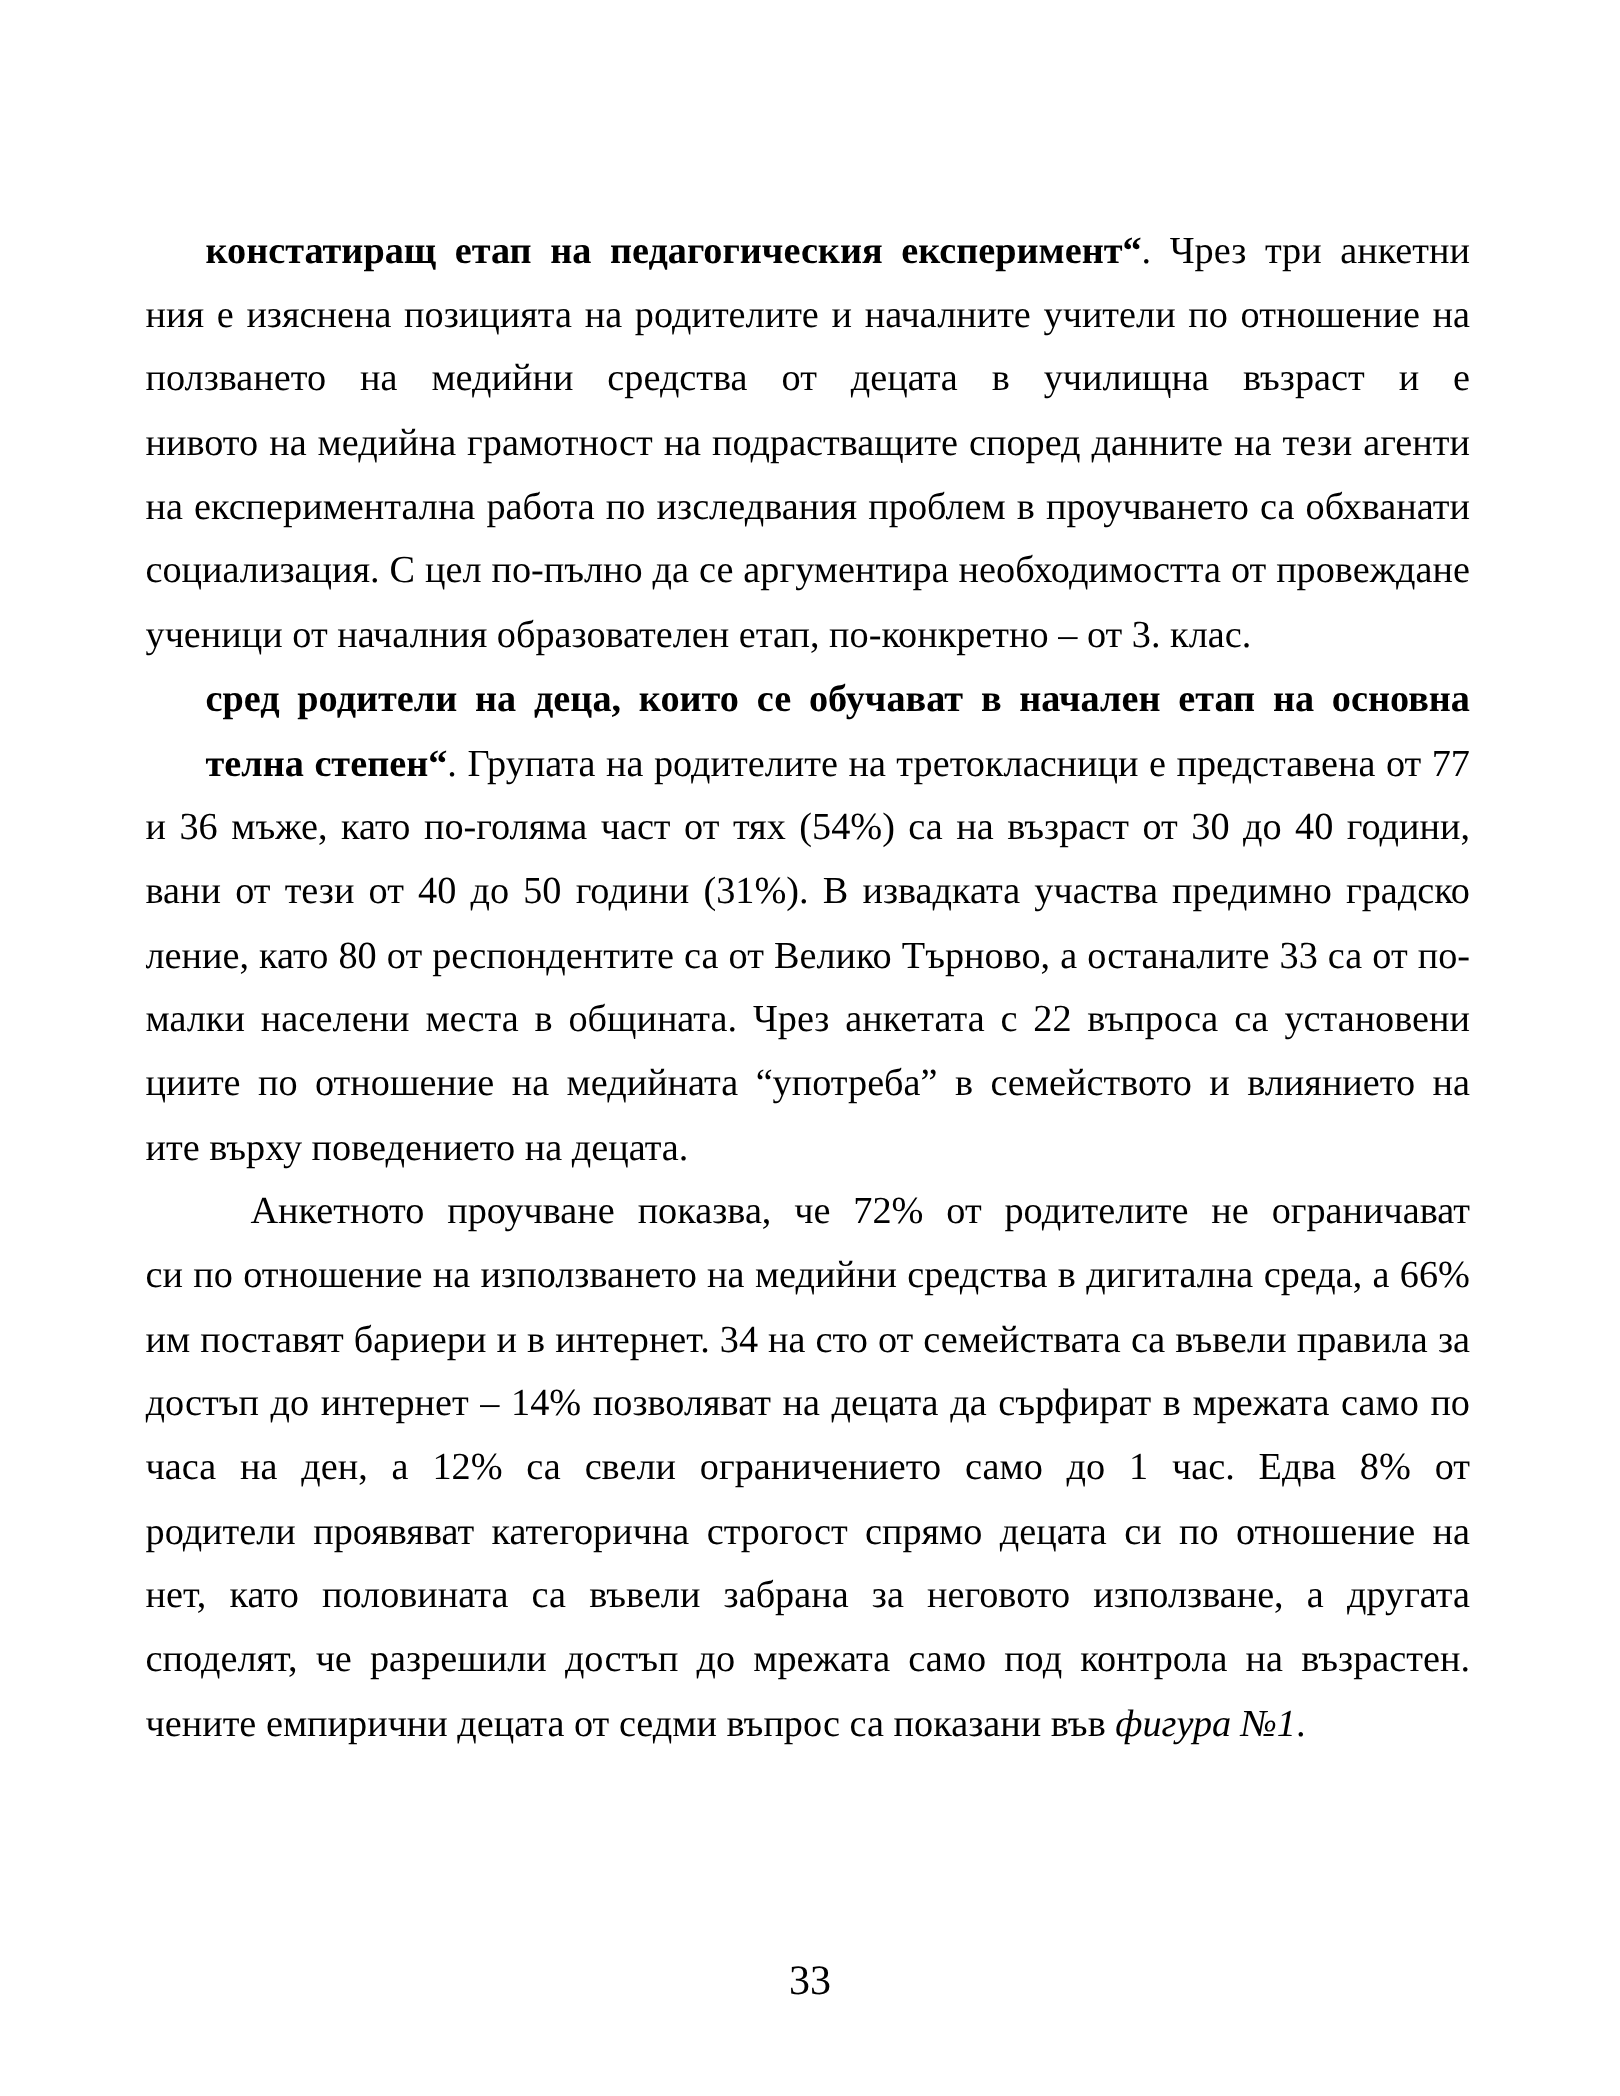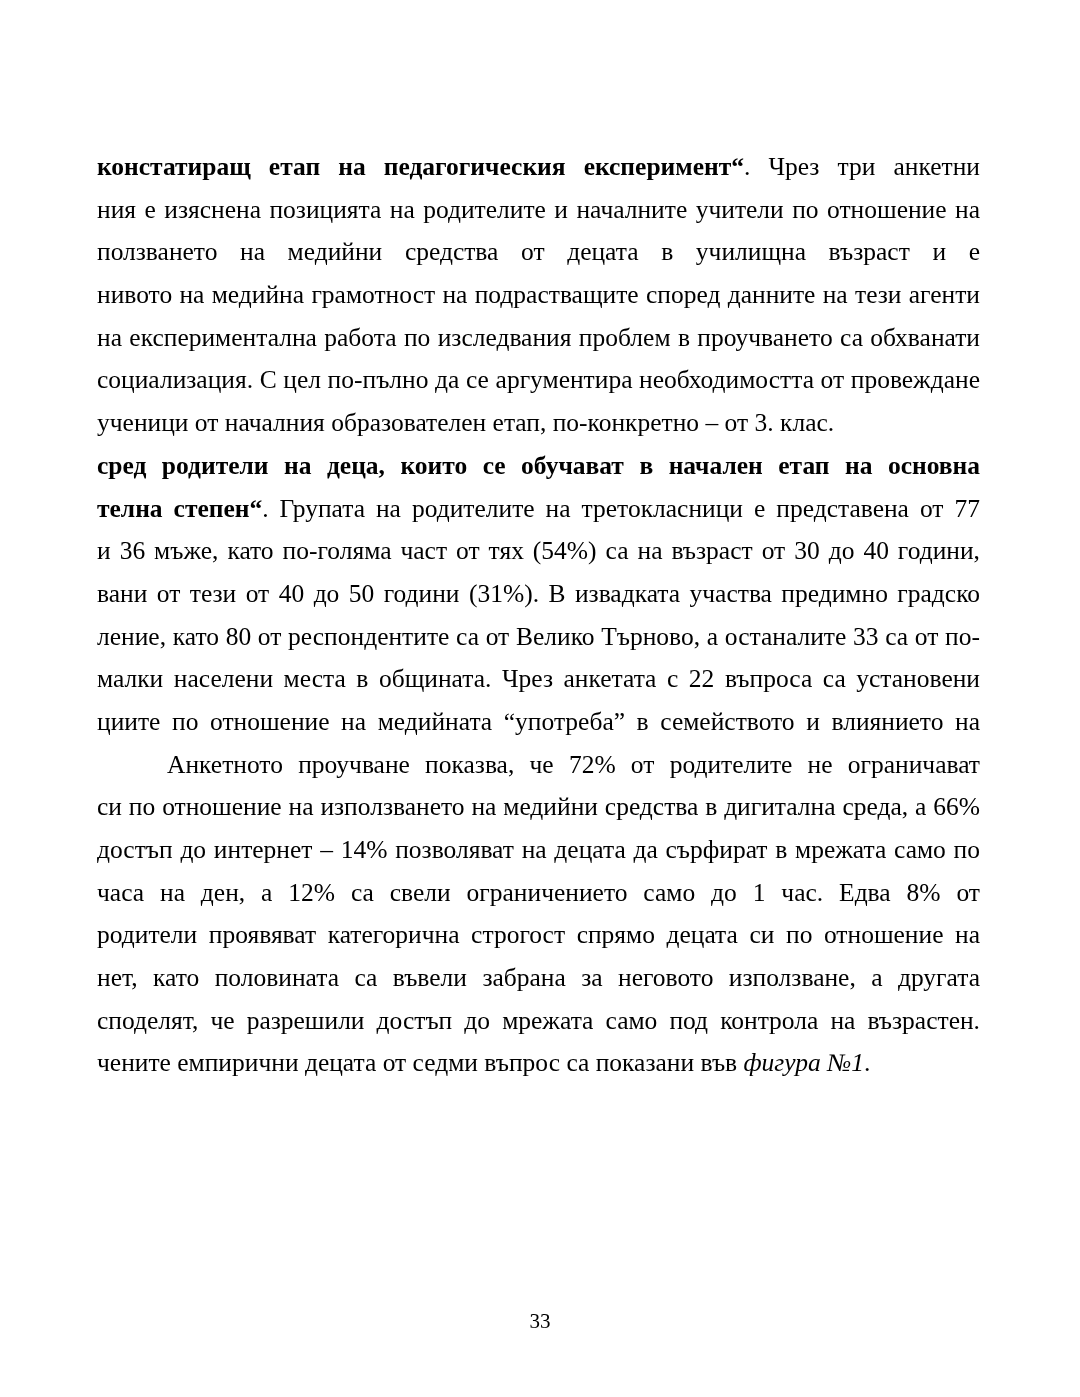--- a/index.html
+++ b/index.html
@@ -37,29 +37,29 @@
     color: #000000;
   }
   .line.last {
     text-align: center;
     text-align-last: left;
   }
   .line.indent {
     padding-left: 70px;
   }
   .seg-regular { font-weight: normal; font-style: normal; }
-  .seg-bold    { font-weight: bold;   font-style: normal; }
+  .seg-bold    { font-weight: bold;   font-style: normal; margin-left: 40px; }
   .seg-italic  { font-weight: normal; font-style: italic; }
   .page-number {
     position: absolute;
     left: 0;
     top: 1300px;
     width: 100%;
     text-align: center;
-    font-size: 21px;
+    font-size: 28px;
     line-height: 42.7px;
     color: #000000;
   }
 </style>
 </head>
 <body>
 
 <div class="page">
   <div class="text-block">
       <div class="para">
@@ -72,24 +72,26 @@
         <div class="line last"><span class="seg-regular">ученици от началния образователен етап, по-конкретно – от 3. клас.</span></div>
       </div>
       <div class="para">
         <div class="line"><span class="seg-bold">сред родители на деца, които се обучават в начален етап на основна образова-</span></div>
         <div class="line"><span class="seg-bold">телна степен“</span><span class="seg-regular">. Групата на родителите на третокласници е представена от 77 жени</span></div>
         <div class="line"><span class="seg-regular">и 36 мъже, като по-голяма част от тях (54%) са на възраст от 30 до 40 години, след-</span></div>
         <div class="line"><span class="seg-regular">вани от тези от 40 до 50 години (31%). В извадката участва предимно градско насе-</span></div>
         <div class="line"><span class="seg-regular">ление, като 80 от респондентите са от Велико Търново, а останалите 33 са от по-</span></div>
         <div class="line"><span class="seg-regular">малки населени места в общината. Чрез анкетата с 22 въпроса са установени тради-</span></div>
         <div class="line"><span class="seg-regular">циите по отношение на медийната “употреба” в семейството и влиянието на меди-</span></div>
+        <div class="line last"><span class="seg-regular">ите върху поведението на децата.</span></div>
       </div>
       <div class="para">
         <div class="line indent"><span class="seg-regular">Анкетното проучване показва, че 72% от родителите не ограничават децата</span></div>
         <div class="line"><span class="seg-regular">си по отношение на използването на медийни средства в дигитална среда, а 66% не</span></div>
+        <div class="line"><span class="seg-regular">им поставят бариери и в интернет. 34 на сто от семействата са въвели правила за</span></div>
         <div class="line"><span class="seg-regular">достъп до интернет – 14% позволяват на децата да сърфират в мрежата само по 2-3</span></div>
         <div class="line"><span class="seg-regular">часа на ден, а 12% са свели ограничението само до 1 час. Едва 8% от анкетираните</span></div>
         <div class="line"><span class="seg-regular">родители проявяват категорична строгост спрямо децата си по отношение на интер-</span></div>
         <div class="line"><span class="seg-regular">нет, като половината са въвели забрана за неговото използване, а другата половина</span></div>
         <div class="line"><span class="seg-regular">споделят, че разрешили достъп до мрежата само под контрола на възрастен. Полу-</span></div>
         <div class="line last"><span class="seg-regular">чените емпирични децата от седми въпрос са показани във </span><span class="seg-italic">фигура №1</span><span class="seg-regular">.</span></div>
       </div>
     </div>
   <div class="page-number">33</div>
 </div>

